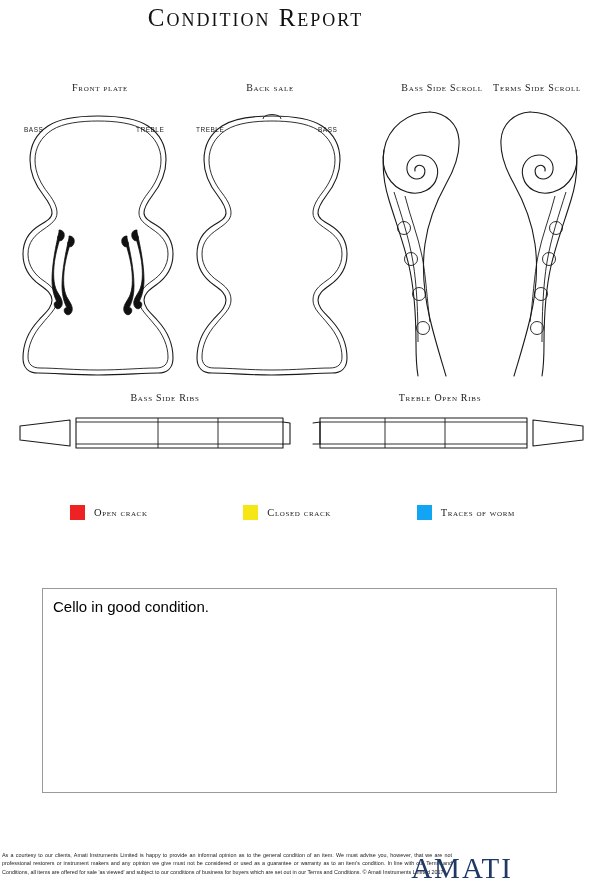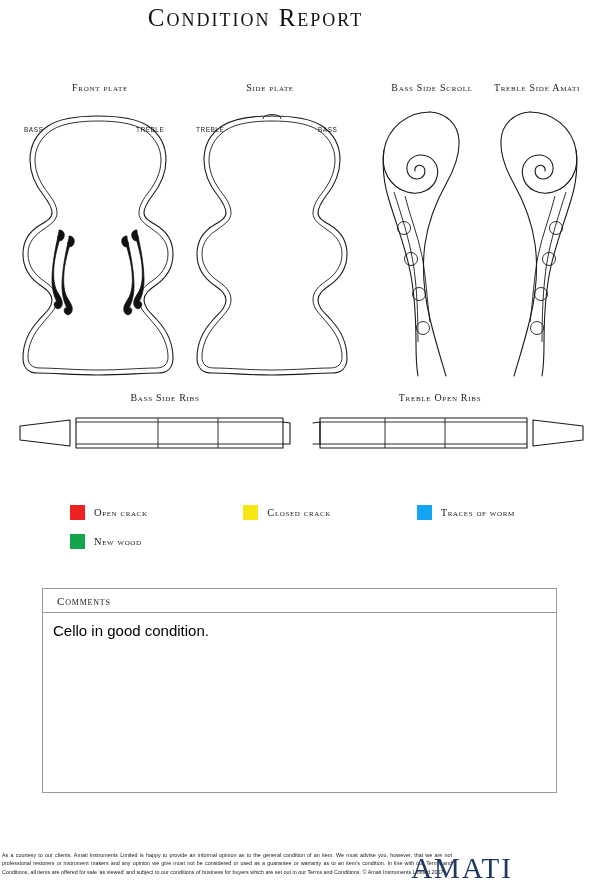--- a/index.html
+++ b/index.html
@@ -266,21 +266,21 @@
       C 115 130, 113 128, 111 129
       C 113 136, 117 148, 118 160
       C 119 172, 118 181, 114 187
       C 111 192, 109 195, 110 199
       C 111 203, 115 204, 117 201
       C 119 198, 117 195, 115 196
       C 117 192, 120 185, 120 174
       C 120 158, 116 139, 113 126 Z"></path>
   </svg>
 
-  <div class="diag-label" style="left:215px; top:82px; width:110px;">Side plate</div>
+  <div class="diag-label" style="left:215px; top:82px; width:110px;">Back sale</div>
   <div class="side-label" style="left:196px; top:126px;">TREBLE</div>
   <div class="side-label" style="left:318px; top:126px;">BASS</div>
 
   <svg class="fig" style="left:188px; top:112px;" width="168" height="265" viewBox="0 0 168 265">
     <path class="stroke" d="M84 4
       C 66 4, 46 6, 34 14
       C 22 22, 16 34, 16 48
       C 16 62, 22 74, 30 84
       C 36 92, 38 96, 38 101
       C 38 106, 33 109, 26 113
@@ -325,21 +325,21 @@
       C 154 130, 147 123, 138 117
       C 131 112, 125 108, 125 101
       C 125 96, 127 90, 134 81
       C 141 72, 147 61, 147 48
       C 147 36, 141 25, 130 18
       C 119 11, 101 9, 84 9 Z"></path>
 
     <path class="stroke-thin" d="M75 7 C 75 1, 93 1, 93 7"></path>
   </svg>
 
-  <div class="diag-label" style="left:377px; top:82px; width:110px;">Bass Side Scroll</div>
+  <div class="diag-label" style="left:387px; top:82px; width:110px;">Bass Side Scroll</div>
 
   <svg class="fig" style="left:370px; top:104px;" width="100" height="275" viewBox="0 0 100 275">
 
     <path class="stroke" d="M60 8
       C 38 8, 18 23, 14 46
       C 10 66, 20 83, 37 88
       C 51 92, 64 85, 67 73
       C 70 61, 62 51, 51 51
       C 42 51, 36 58, 37 66
       C 38 73, 45 77, 51 74
@@ -363,21 +363,21 @@
     <path class="stroke-thin" d="M24 88
       C 31 110, 39 134, 43 158
       C 47 182, 48 212, 48 238"></path>
 
     <circle class="stroke-thin" cx="34" cy="124" r="6.5"></circle>
     <circle class="stroke-thin" cx="41" cy="155" r="6.5"></circle>
     <circle class="stroke-thin" cx="49" cy="190" r="6.5"></circle>
     <circle class="stroke-thin" cx="53" cy="224" r="6.5"></circle>
   </svg>
 
-  <div class="diag-label" style="left:478px; top:82px; width:118px;">Treble Side Amati</div>
+  <div class="diag-label" style="left:478px; top:82px; width:118px;">Terms Side Scroll</div>
 
   <svg class="fig" style="left:490px; top:104px;" width="100" height="275" viewBox="0 0 100 275">
     <path class="stroke" d="M40 8
       C 62 8, 82 23, 86 46
       C 90 66, 80 83, 63 88
       C 49 92, 36 85, 33 73
       C 30 61, 38 51, 49 51
       C 58 51, 64 58, 63 66
       C 62 73, 55 77, 49 74
       C 44 71, 44 64, 48 62
@@ -440,27 +440,22 @@
       <span class="legend-text">Open crack</span>
     </div>
     <div class="legend-item">
       <span class="swatch" style="background:#f7e616"></span>
       <span class="legend-text">Closed crack</span>
     </div>
     <div class="legend-item">
       <span class="swatch" style="background:#12a5f4"></span>
       <span class="legend-text">Traces of worm</span>
     </div>
-    <div class="legend-item">
-      <span class="swatch" style="background:#13a54a"></span>
-      <span class="legend-text">New wood</span>
-    </div>
   </div>
 
   <div class="comments-box">
-    <div class="comments-header">Comments</div>
     <div class="comments-body">Cello in good condition.</div>
   </div>
 
   <div class="footer">As a courtesy to our clients, Amati Instruments Limited is happy to provide an informal opinion as to the general condition of an item. We must advise you, however, that we are not professional restorers or instrument makers and any opinion we give must not be considered or used as a guarantee or warranty as to an item's condition. In line with our Terms and Conditions, all items are offered for sale 'as viewed' and subject to our conditions of business for buyers which are set out in our Terms and Conditions. © Amati Instruments Limited 2017</div>
   <div class="brand">AMATI</div>
 
 </div>
 
 </body></html>

